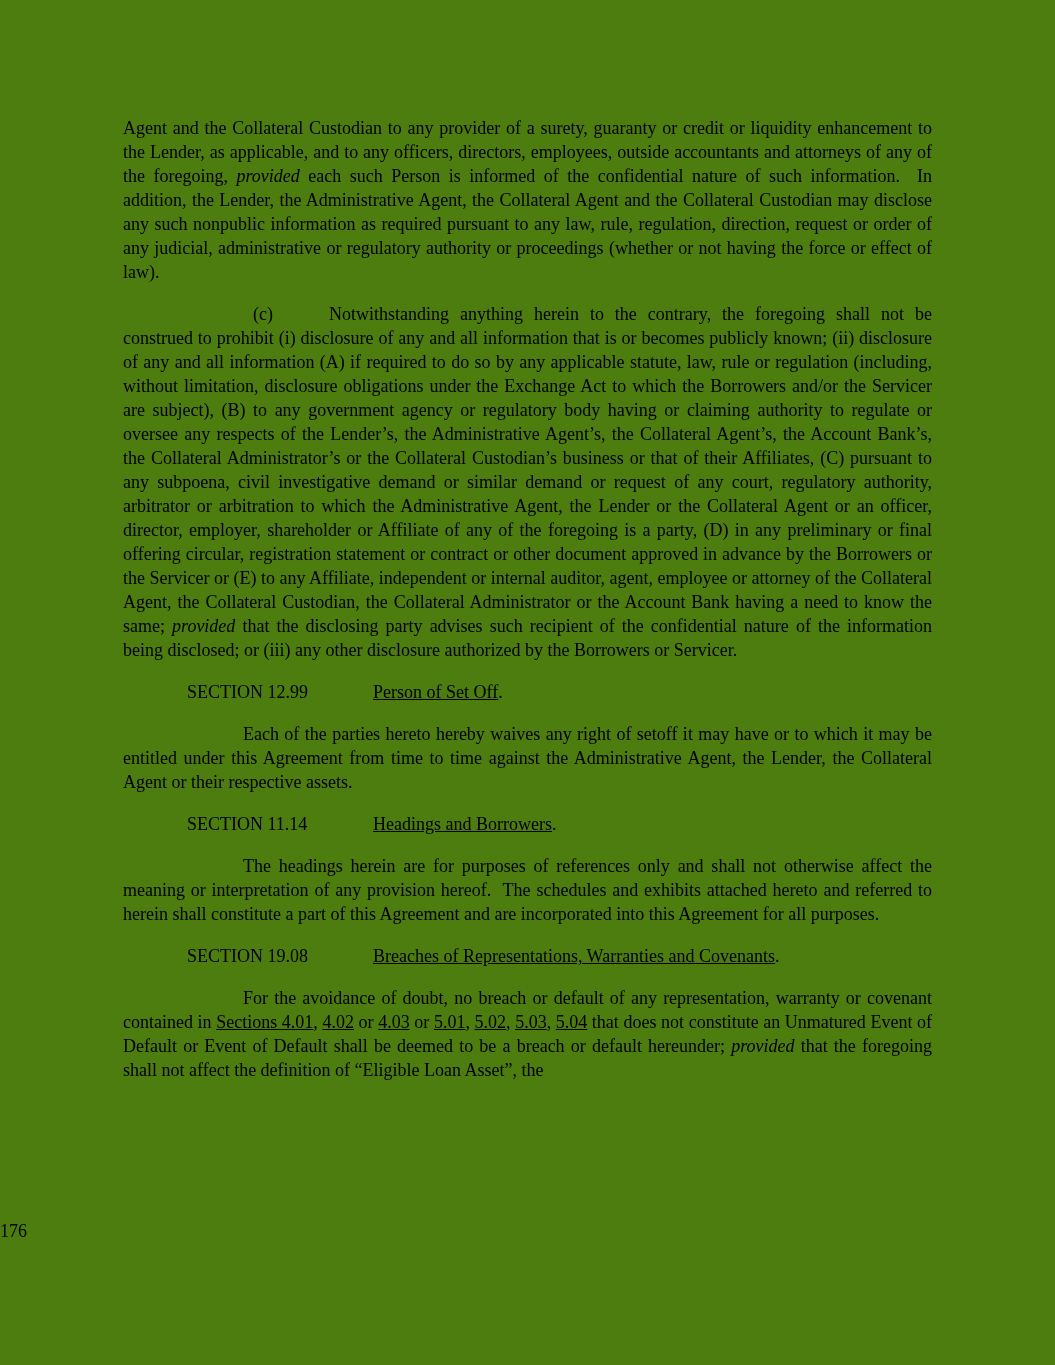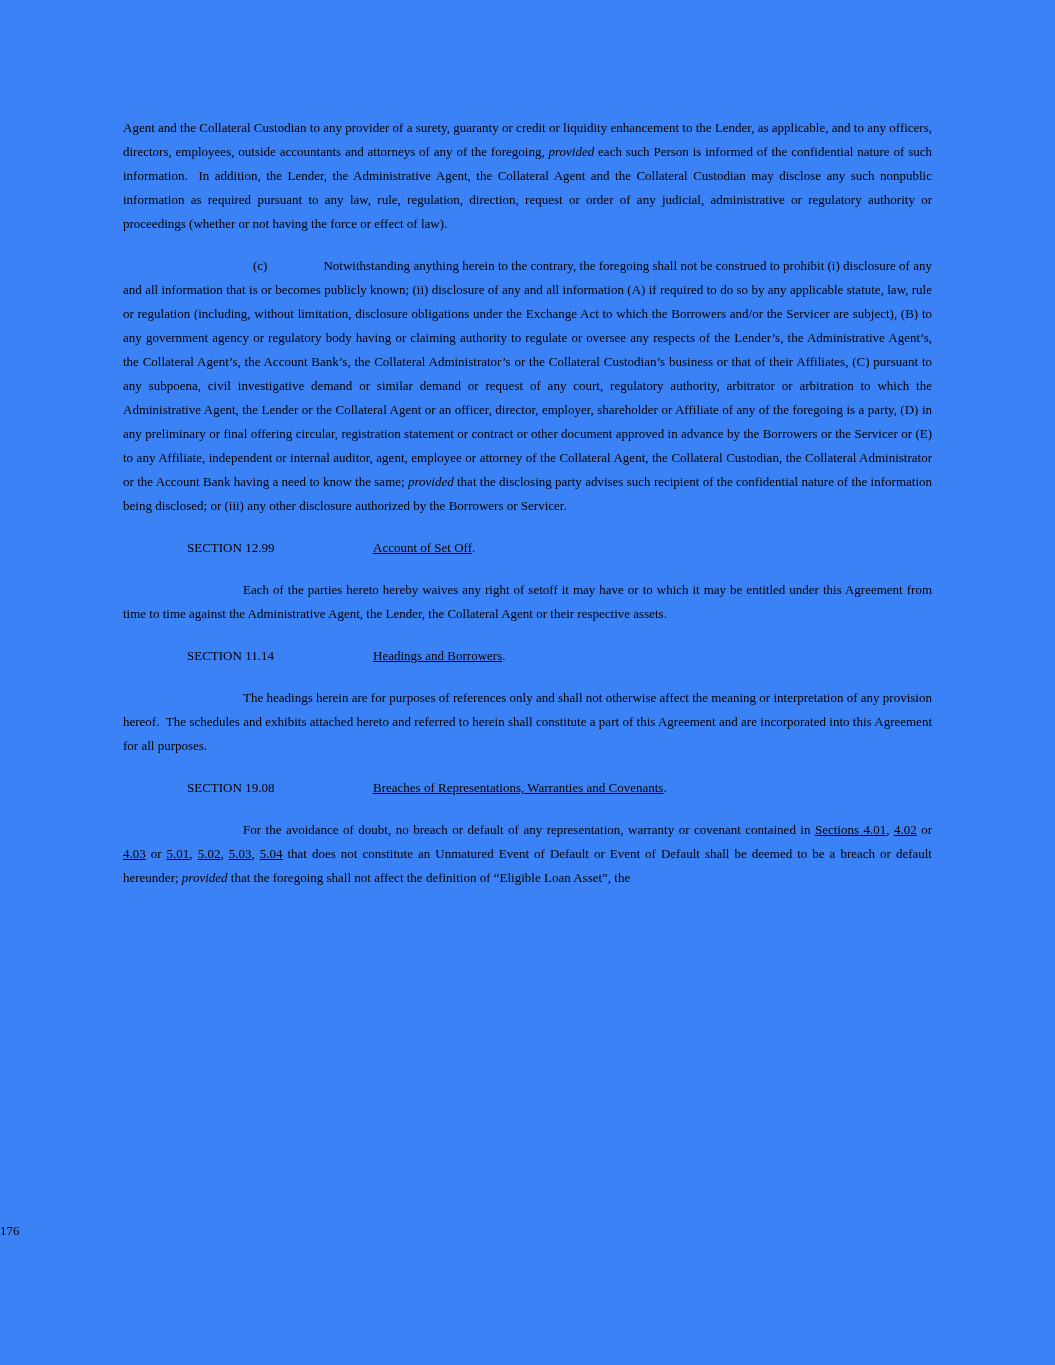--- a/index.html
+++ b/index.html
@@ -4,24 +4,24 @@
 <style>
   html, body {
     margin: 0;
     padding: 0;
     background: #ffffff;
   }
   .page {
     position: relative;
     width: 1055px;
     height: 1365px;
-    background: #3b82f6;
+    background: #4d7c0f;
     color: #000000;
     font-family: "Liberation Serif", serif;
-    font-size: 13px;
+    font-size: 18px;
     line-height: 24px;
     overflow: hidden;
   }
   .content {
     padding: 116px 123px 0 123px;
   }
   .para {
     margin: 0 0 18px 0;
     text-align: justify;
   }
@@ -53,21 +53,21 @@
 </head>
 <body>
 
 <div class="page">
   <div class="content">
 
     <p class="para"><span>Agent and the Collateral Custodian to any provider of a surety, guaranty or credit or liquidity enhancement to the Lender, as applicable, and to any officers, directors, employees, outside accountants and attorneys of any of the foregoing, </span><span class="i">provided</span><span> each such Person is informed of the confidential nature of such information.&nbsp; In addition, the Lender, the Administrative Agent, the Collateral Agent and the Collateral Custodian may disclose any such nonpublic information as required pursuant to any law, rule, regulation, direction, request or order of any judicial, administrative or regulatory authority or proceedings (whether or not having the force or effect of law).</span></p>
 
     <p class="para ind130"><span>(c)</span><span class="ctab"></span><span><span>Notwithstanding anything herein to the contrary, the foregoing shall not be construed to prohibit (i) disclosure of any and all information that is or becomes publicly known; (ii) disclosure of any and all information (A) if required to do so by any applicable statute, law, rule or regulation (including, without limitation, disclosure obligations under the Exchange Act to which the Borrowers and/or the Servicer are subject), (B) to any government agency or regulatory body having or claiming authority to regulate or oversee any respects of the Lender’s, the Administrative Agent’s, the Collateral Agent’s, the Account Bank’s, the Collateral Administrator’s or the Collateral Custodian’s business or that of their Affiliates, (C) pursuant to any subpoena, civil investigative demand or similar demand or request of any court, regulatory authority, arbitrator or arbitration to which the Administrative Agent, the Lender or the Collateral Agent or an officer, director, employer, shareholder or Affiliate of any of the foregoing is a party, (D) in any preliminary or final offering circular, registration statement or contract or other document approved in advance by the Borrowers or the Servicer or (E) to any Affiliate, independent or internal auditor, agent, employee or attorney of the Collateral Agent, the Collateral Custodian, the Collateral Administrator or the Account Bank having a need to know the same; </span><span class="i">provided</span><span> that the disclosing party advises such recipient of the confidential nature of the information being disclosed; or (iii) any other disclosure authorized by the Borrowers or Servicer.</span></span></p>
 
-    <p class="heading"><span class="seclabel">SECTION 12.99</span><span class="u">Account of Set Off</span><span>.</span></p>
+    <p class="heading"><span class="seclabel">SECTION 12.99</span><span class="u">Person of Set Off</span><span>.</span></p>
 
     <p class="para ind120"><span>Each of the parties hereto hereby waives any right of setoff it may have or to which it may be entitled under this Agreement from time to time against the Administrative Agent, the Lender, the Collateral Agent or their respective assets.</span></p>
 
     <p class="heading"><span class="seclabel">SECTION 11.14</span><span class="u">Headings and Borrowers</span><span>.</span></p>
 
     <p class="para ind120"><span>The headings herein are for purposes of references only and shall not otherwise affect the meaning or interpretation of any provision hereof.&nbsp; The schedules and exhibits attached hereto and referred to herein shall constitute a part of this Agreement and are incorporated into this Agreement for all purposes.</span></p>
 
     <p class="heading"><span class="seclabel">SECTION 19.08</span><span class="u">Breaches of Representations, Warranties and Covenants</span><span>.</span></p>
 
     <p class="para ind120"><span>For the avoidance of doubt, no breach or default of any representation, warranty or covenant contained in </span><span class="u">Sections 4.01</span><span>, </span><span class="u">4.02</span><span> or </span><span class="u">4.03</span><span> or </span><span class="u">5.01</span><span>, </span><span class="u">5.02</span><span>, </span><span class="u">5.03</span><span>, </span><span class="u">5.04</span><span> that does not constitute an Unmatured Event of Default or Event of Default shall be deemed to be a breach or default hereunder; </span><span class="i">provided</span><span> that the foregoing shall not affect the definition of “Eligible Loan Asset”, the</span></p>

